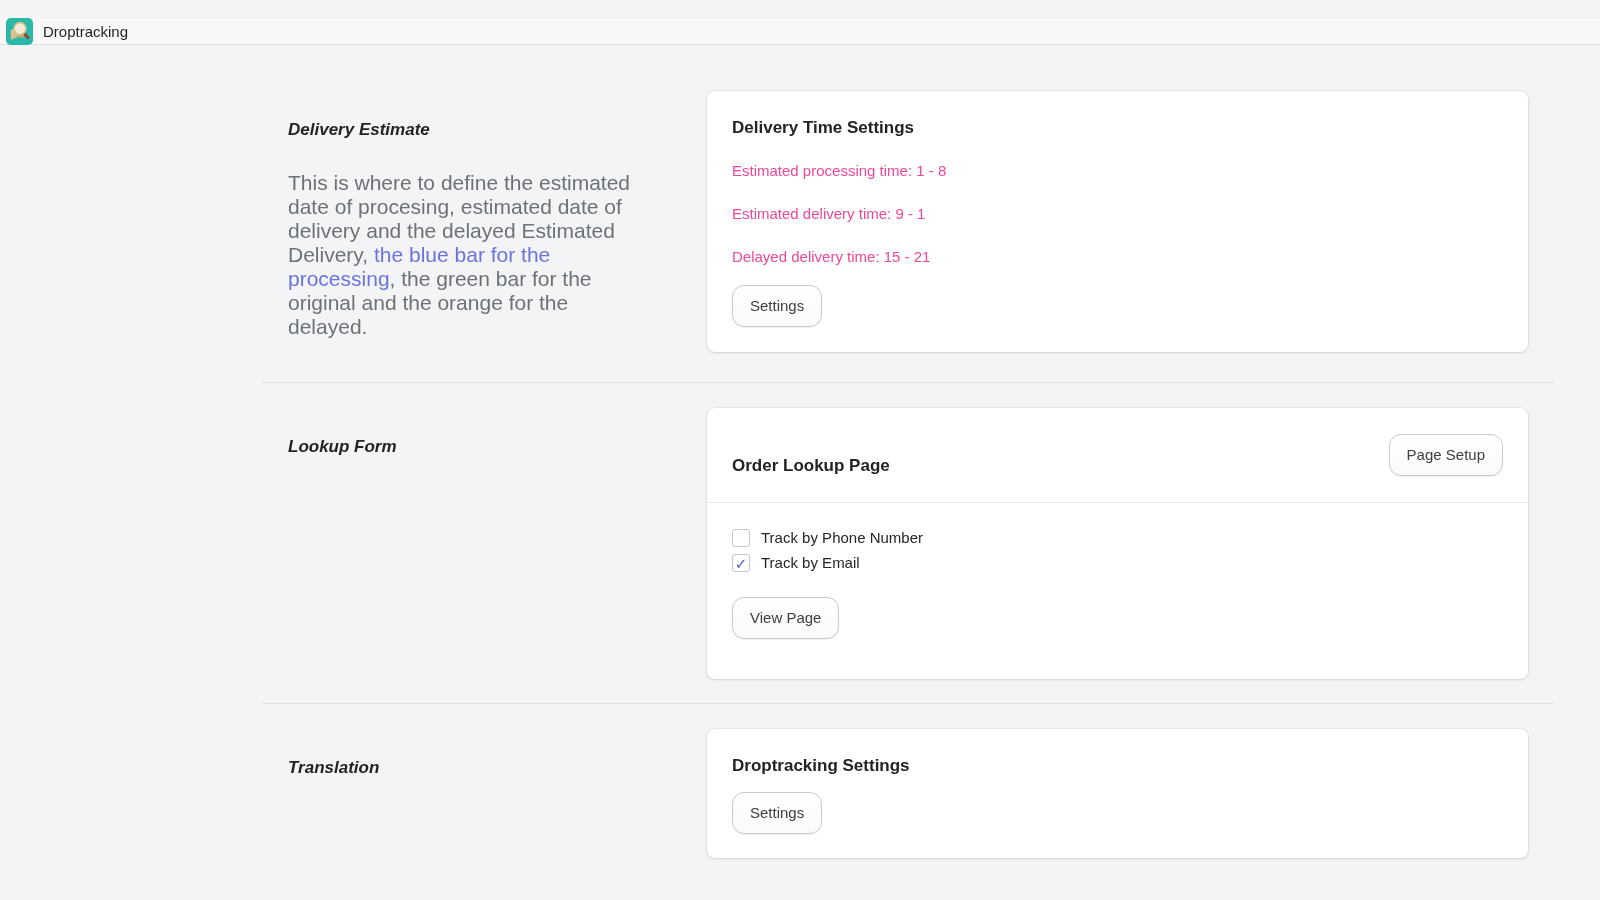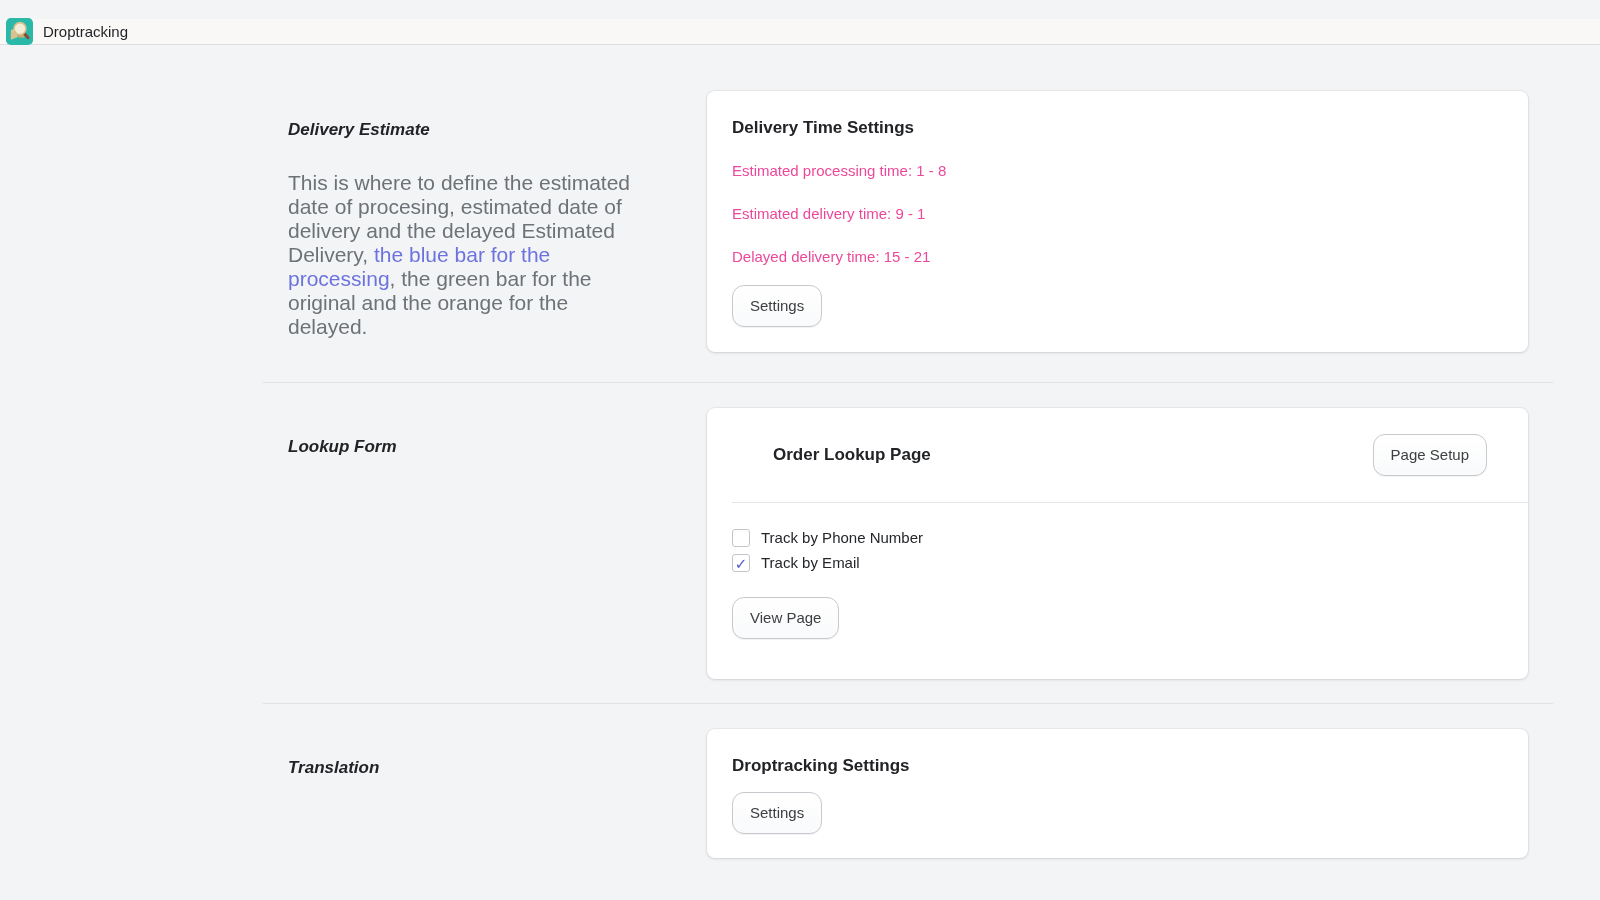--- a/index.html
+++ b/index.html
@@ -47,22 +47,22 @@
     padding: 11px 17px; font-size: 15px; line-height: 18px; color: #3c4043;
     background: linear-gradient(to bottom, #ffffff, #f9fafb);
     border: 1px solid #c6c9cd; border-radius: 12px;
     box-shadow: 0 1px 0 rgba(22,29,37,0.05);
     font-family: inherit;
   }
   .btn-gap { margin-top: 20px; }
 
   
   .card-header {
-    display: flex; align-items: center; justify-content: space-between;
-    padding: 26px 41px; border-bottom: 1px solid #e4e6e9; margin-left: 25px;
+    display: flex; align-items: flex-end; justify-content: space-between;
+    padding: 26px 25px; border-bottom: 1px solid #e4e6e9;
   }
   .card-body { padding: 26px 25px 40px 25px; }
 
   
   .check-row { display: flex; align-items: center; margin-bottom: 7px; }
   .checkbox {
     width: 18px; height: 18px; border: 1px solid #c2c5c9; border-radius: 3px;
     background: #ffffff; display: inline-flex; align-items: center; justify-content: center;
     cursor: pointer; flex-shrink: 0;
   }

